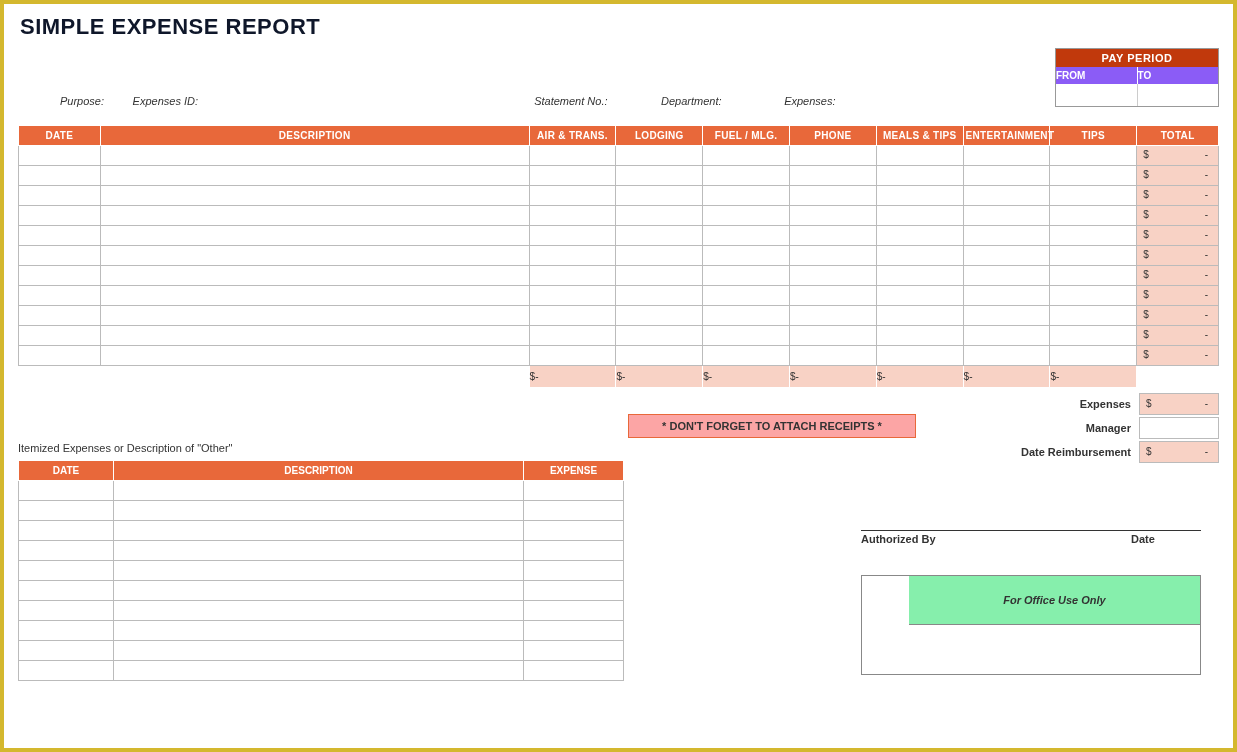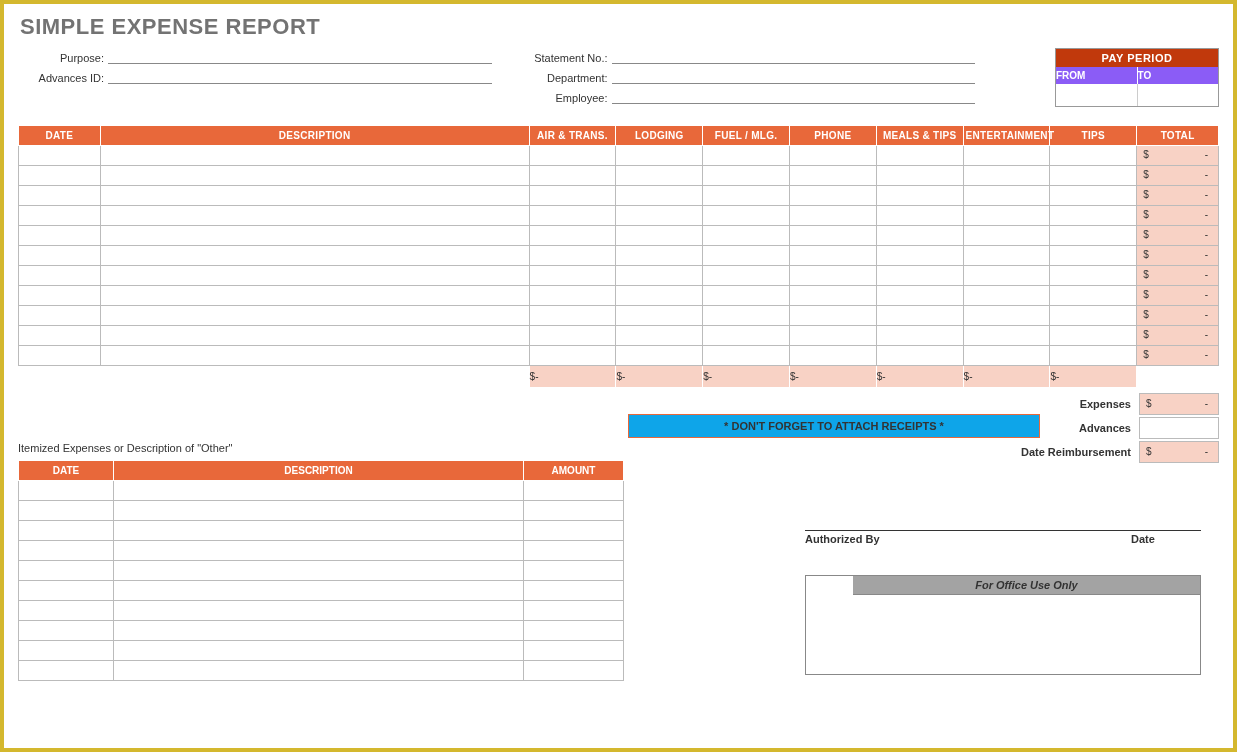--- a/index.html
+++ b/index.html
@@ -9,37 +9,38 @@
   width: 1237px;
   height: 752px;
   border: 4px solid #d4b82e;
   padding: 10px 14px;
   font-size: 11px;
   color: #333;
 }
 .title {
   font-size: 22px;
   font-weight: bold;
-  color: #737373;
+  color: #0f172a;
   letter-spacing: 0.5px;
   margin-bottom: 8px;
   margin-left: 2px;
 }
 
 
 .header-info {
   display: flex;
   gap: 10px;
   margin-bottom: 18px;
 }
 .info-col {
   flex: 1;
   display: flex;
-  flex-direction: column;
+  flex-direction: row;
   gap: 4px;
+  font-style: italic;
 }
 .info-row {
   display: flex;
   align-items: flex-end;
 }
 .info-label {
   width: 90px;
   text-align: right;
   font-size: 11px;
   padding-right: 4px;
@@ -154,27 +155,27 @@
   border: 1px solid #bbb;
   background: #f8d2c5;
   position: relative;
   font-size: 10px;
 }
 .summary-val.plain { background: #fff; }
 .summary-val .cur { position: absolute; left: 6px; top: 4px;}
 .summary-val .dash { position: absolute; right: 10px; top: 4px;}
 
 .reminder-box {
-  background: #0ea5e9;
+  background: #fca5a5;
   border: 1px solid #e8683a;
   text-align: center;
   font-weight: bold;
   font-size: 11px;
   padding: 5px 0;
-  width: 412px;
+  width: 288px;
   margin-left: 610px;
   margin-top: -50px;
 }
 
 
 .itemized-title {
   font-size: 11px;
   margin-top: 4px;
   margin-bottom: 6px;
 }
@@ -198,75 +199,75 @@
 table.itemized td {
   border: 1px solid #bbb;
   height: 20px;
   background: #fff;
 }
 
 
 .bottom-right {
   position: absolute;
   right: 18px;
-  width: 396px;
+  width: 340px;
 }
 .sig-row {
   display: flex;
   border-top: 1px solid #333;
   padding-top: 2px;
   gap: 20px;
 }
 .sig-auth { flex: 1; font-weight: bold; font-size: 11px; }
 .sig-date { width: 70px; font-weight: bold; font-size: 11px; }
 
 .office-box {
   margin-top: 30px;
   border: 1px solid #888;
   height: 100px;
 }
 .office-title {
-  background: #a3a3a3;
+  background: #86efac;
   text-align: center;
   font-style: italic;
   font-weight: bold;
   font-size: 11px;
-  padding: 3px 0;
+  padding: 18px 0;
   border-bottom: 1px solid #888;
   margin-left: 47px;
 }
 .rel-container { position: relative; }
 </style>
 </head>
 <body>
 
 <div class="title">SIMPLE EXPENSE REPORT</div>
 
 <div class="header-info">
   <div class="info-col">
     <div class="info-row">
         <div class="info-label">Purpose:</div>
         <div class="info-line"></div>
       </div>
     <div class="info-row">
-        <div class="info-label">Advances ID:</div>
+        <div class="info-label">Expenses ID:</div>
         <div class="info-line"></div>
       </div>
   </div>
   <div class="info-col">
     <div class="info-row">
         <div class="info-label" style="width:110px">Statement No.:</div>
         <div class="info-line"></div>
       </div>
     <div class="info-row">
         <div class="info-label" style="width:110px">Department:</div>
         <div class="info-line"></div>
       </div>
     <div class="info-row">
-        <div class="info-label" style="width:110px">Employee:</div>
+        <div class="info-label" style="width:110px">Expenses:</div>
         <div class="info-line"></div>
       </div>
   </div>
   <div style="width:60px"></div>
   <div class="pay-period">
     <div class="pp-title">PAY PERIOD</div>
     <div class="pp-row">
       <div class="pp-sub">FROM</div>
       <div class="pp-sub">TO</div>
     </div>
@@ -489,21 +490,21 @@
 <div class="summary-block">
   <div class="summary-right">
     <div class="summary-row">
       <div class="summary-label">Expenses</div>
       <div class="summary-val">
             <span class="cur">$</span>
             <span class="dash">-</span>
           </div>
     </div>
     <div class="summary-row">
-      <div class="summary-label">Advances</div>
+      <div class="summary-label">Manager</div>
       <div class="summary-val plain"></div>
     </div>
     <div class="summary-row">
       <div class="summary-label">Date Reimbursement</div>
       <div class="summary-val">
             <span class="cur">$</span>
             <span class="dash">-</span>
           </div>
     </div>
   </div>
@@ -517,21 +518,21 @@
 <table class="itemized">
   <colgroup>
         <col class="c-date">
         <col class="c-desc">
         <col class="c-amt">
       </colgroup>
   <thead>
         <tr id="item-head">
           <th>DATE</th>
           <th>DESCRIPTION</th>
-          <th>AMOUNT</th>
+          <th>EXPENSE</th>
         </tr>
       </thead>
   <tbody id="item-body">
         <tr>
           <td></td>
           <td></td>
           <td></td>
         </tr>
         <tr>
           <td></td>

